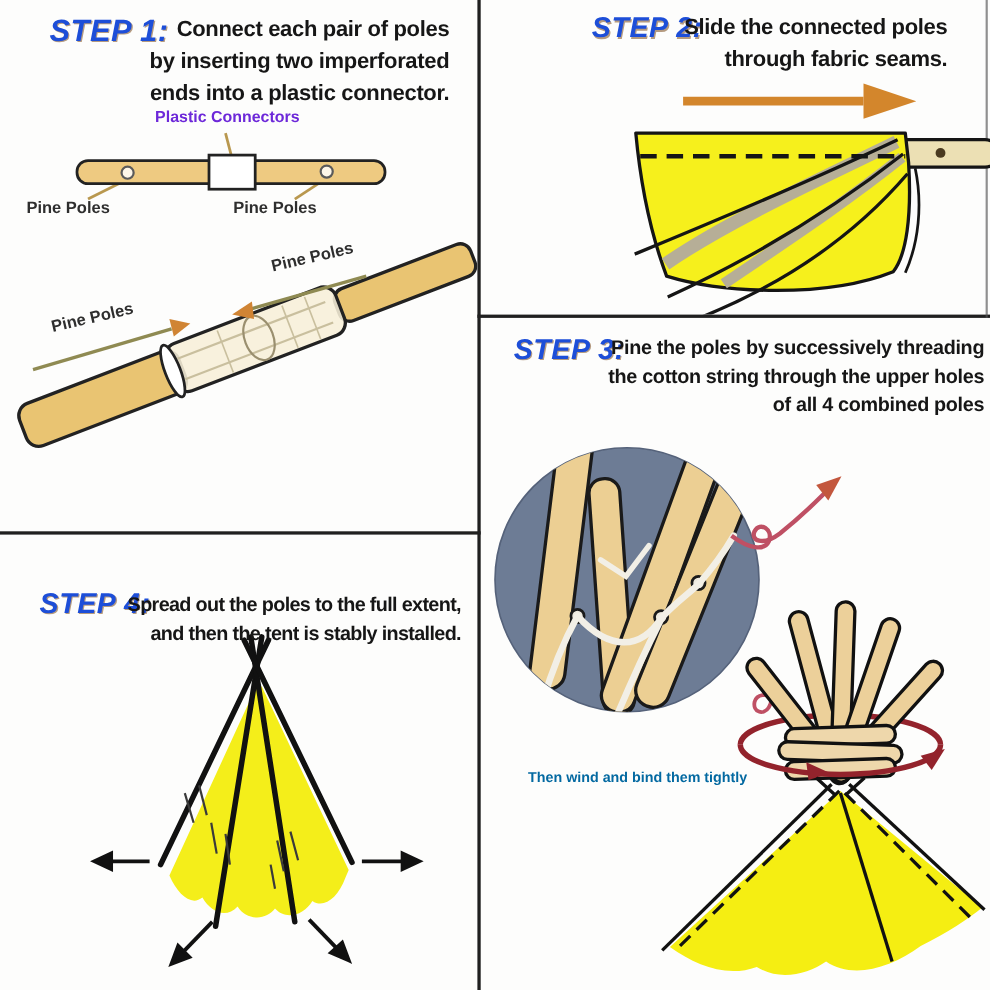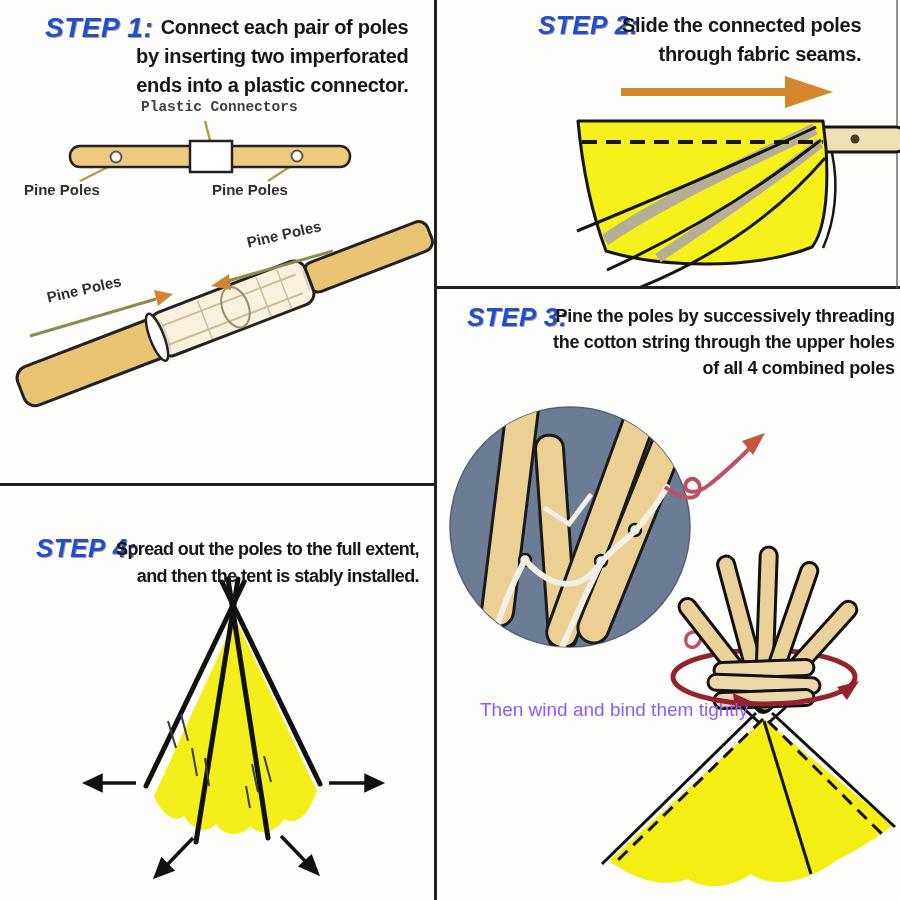--- a/index.html
+++ b/index.html
@@ -18,23 +18,23 @@
   }
   .step-heading.big{font-size:28px;}
   .step-body{position:absolute;font-weight:bold;letter-spacing:-.3px;}
   .step-body .ln{white-space:nowrap;text-align:right;}
   .s1 .ln,.s2 .ln{font-size:20px;line-height:29px;}
   .s3 .ln{font-size:18px;line-height:26px;}
   .s4 .ln{font-size:18px;line-height:27px;letter-spacing:-.6px;}
   .diagram-label{
     position:absolute;font-weight:bold;color:#2e2e2e;font-size:15px;white-space:nowrap;
   }
-  .diagram-label.small{font-size:14.5px;color:#404040;font-family:Liberation Mono, monospace;}
+  .diagram-label.small{font-size:14.5px;color:#6d28d9;}
   .rot{transform:rotate(-13deg);transform-origin:left center;}
-  .note-text{position:absolute;font-weight:normal;font-size:19px;white-space:nowrap;color:#8b5cf6;}
+  .note-text{position:absolute;font-weight:bold;font-size:13px;white-space:nowrap;color:#0369a1;}
 </style>
 </head>
 <body>
 
 <div class="page">
 
   <div class="divider" style="left:434px;top:0;width:3px;height:900px;"></div>
   <div class="divider" style="left:0;top:483px;width:437px;height:3px;"></div>
   <div class="divider" style="left:434px;top:286px;width:466px;height:3px;"></div>
   <div class="edge" style="left:896px;top:0;width:2px;height:289px;"></div>

